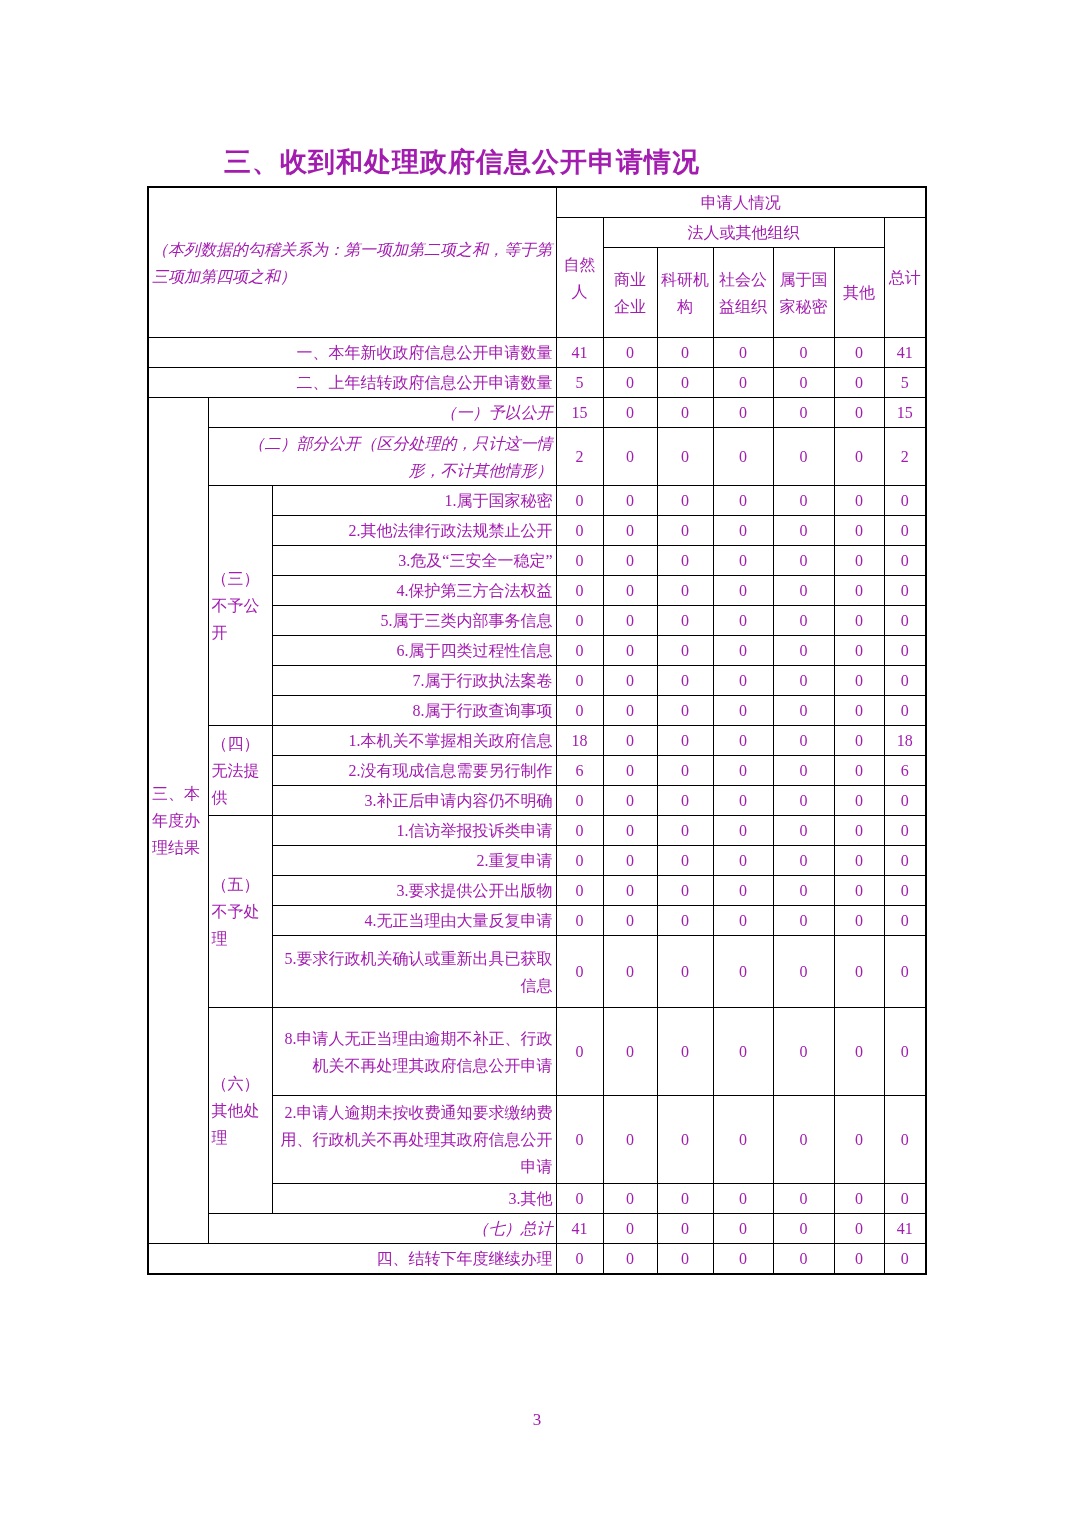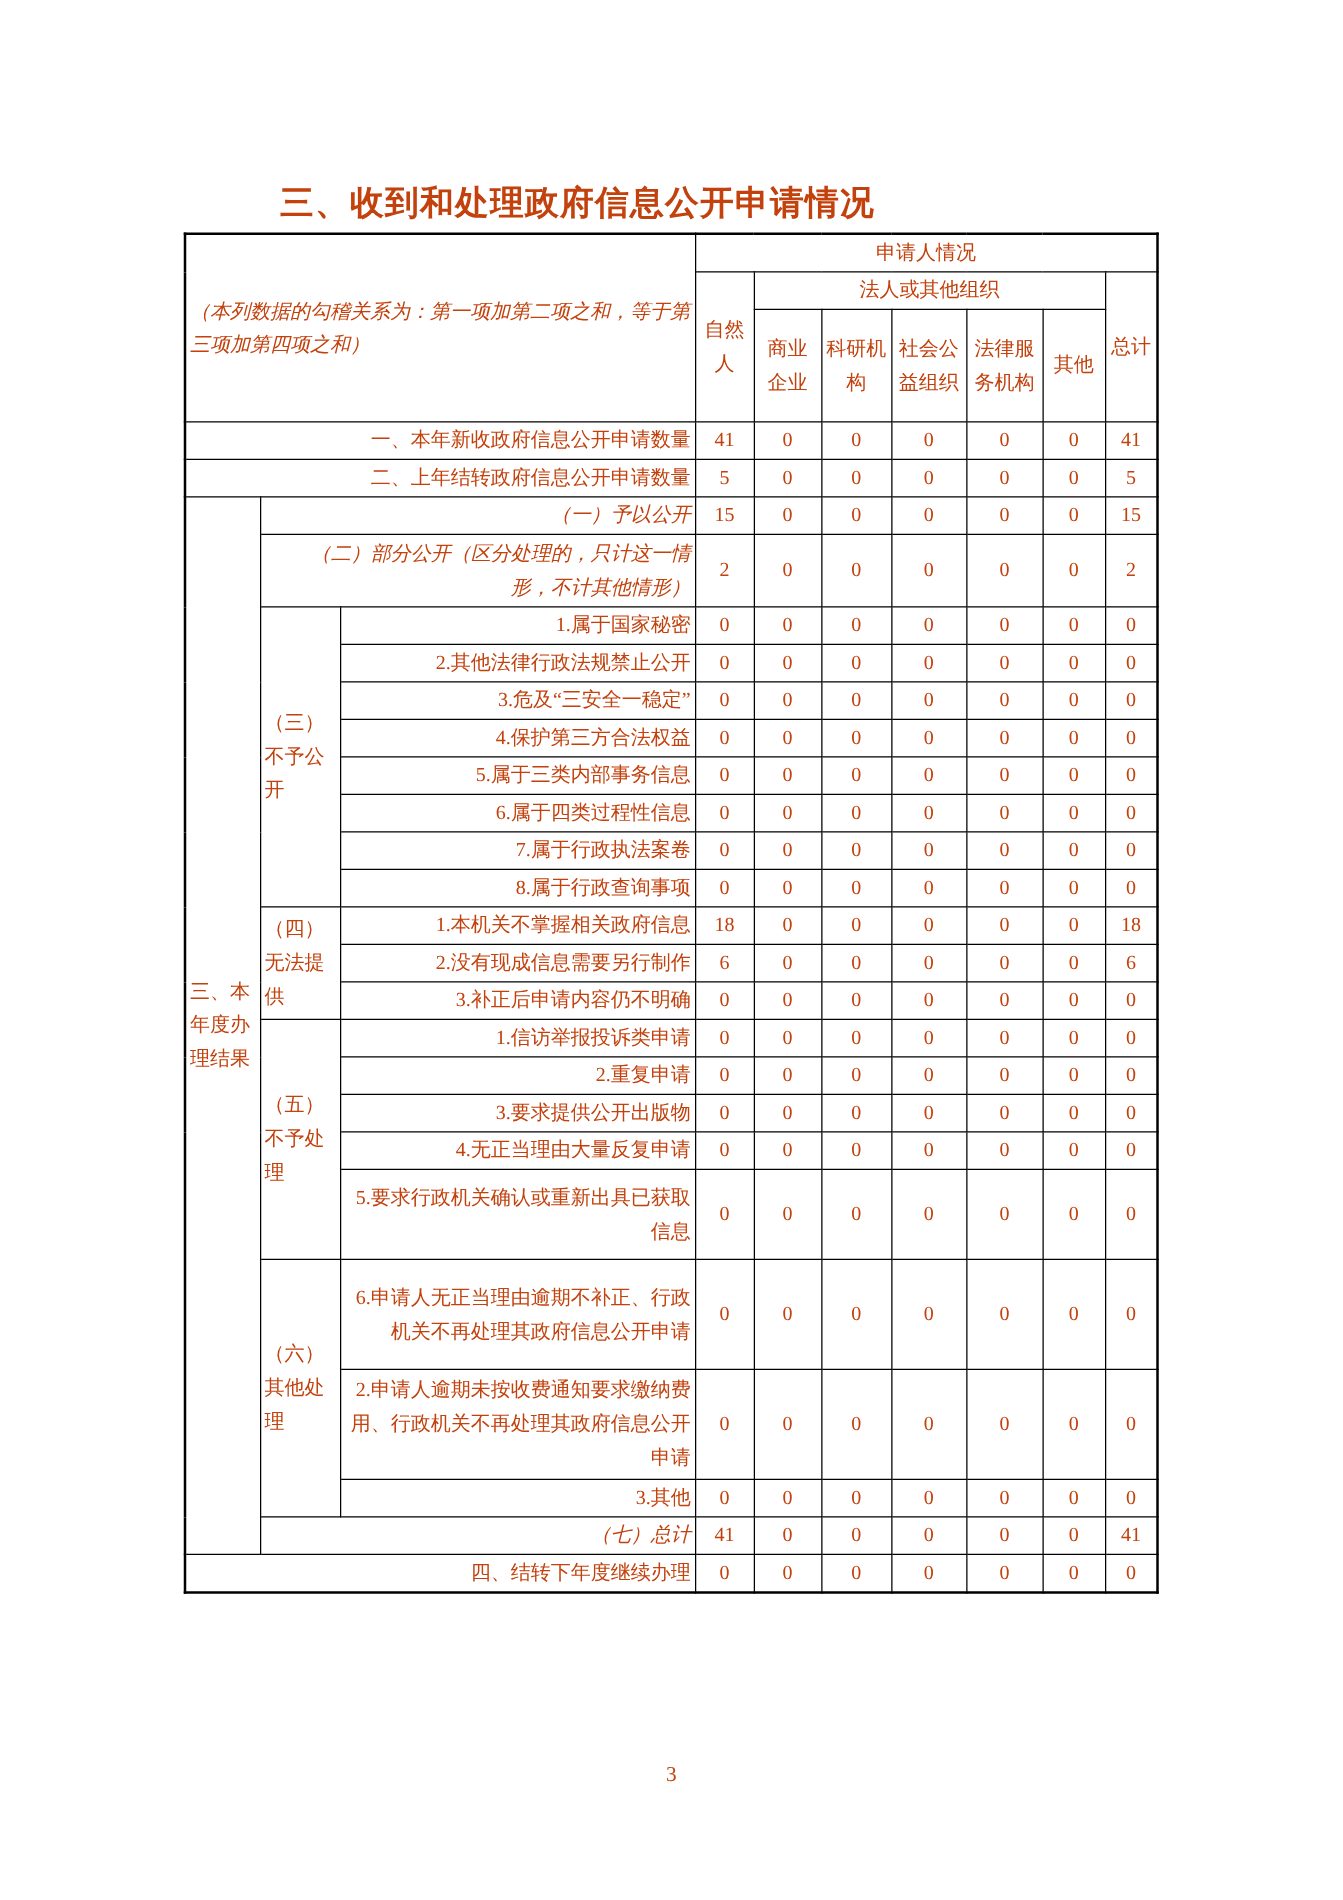--- a/index.html
+++ b/index.html
@@ -1,21 +1,21 @@
 <!DOCTYPE html>
 <html><head>
 <meta charset="utf-8">
 <style>
   html,body{margin:0;padding:0;background:#e8e8e8;}
   .page{
     position:relative;
     width:1074px;height:1520px;
     margin:0 auto;
     background:#ffffff;
-    color:#c2410c;
+    color:#a21caf;
     font-family:"Liberation Serif","DejaVu Serif",serif;
   }
   .title{
     position:absolute;
     top:144px;left:224px;
     font-family:"Liberation Sans","DejaVu Sans",sans-serif;
     font-weight:bold;
     font-size:27px;
     letter-spacing:1px;
     white-space:nowrap;
@@ -86,21 +86,21 @@
         </tr>
         <tr style="height: 28px;">
           <td rowspan="2" class="center hdr">自然人</td>
           <td colspan="5" class="center hdr">法人或其他组织</td>
           <td rowspan="2" class="center hdr">总计</td>
         </tr>
         <tr style="height: 90px;">
           <td class="center hdr">商业企业</td>
           <td class="center hdr">科研机构</td>
           <td class="center hdr">社会公益组织</td>
-          <td class="center hdr">法律服务机构</td>
+          <td class="center hdr">属于国家秘密</td>
           <td class="center hdr">其他</td>
         </tr>
         <tr style="height: 29px;">
           <td colspan="3" class="lbl">一、本年新收政府信息公开申请数量</td>
           <td class="num">41</td>
           <td class="num">0</td>
           <td class="num">0</td>
           <td class="num">0</td>
           <td class="num">0</td>
           <td class="num">0</td>
@@ -295,21 +295,21 @@
           <td class="num">0</td>
           <td class="num">0</td>
           <td class="num">0</td>
           <td class="num">0</td>
           <td class="num">0</td>
           <td class="num">0</td>
           <td class="num">0</td>
         </tr>
         <tr style="height: 88px;">
           <td rowspan="3" class="grp">（六）其他处理</td>
-          <td class="lbl">6.申请人无正当理由逾期不补正、行政机关不再处理其政府信息公开申请</td>
+          <td class="lbl">8.申请人无正当理由逾期不补正、行政机关不再处理其政府信息公开申请</td>
           <td class="num">0</td>
           <td class="num">0</td>
           <td class="num">0</td>
           <td class="num">0</td>
           <td class="num">0</td>
           <td class="num">0</td>
           <td class="num">0</td>
         </tr>
         <tr style="height: 88px;">
           <td class="lbl">2.申请人逾期未按收费通知要求缴纳费用、行政机关不再处理其政府信息公开申请</td>

